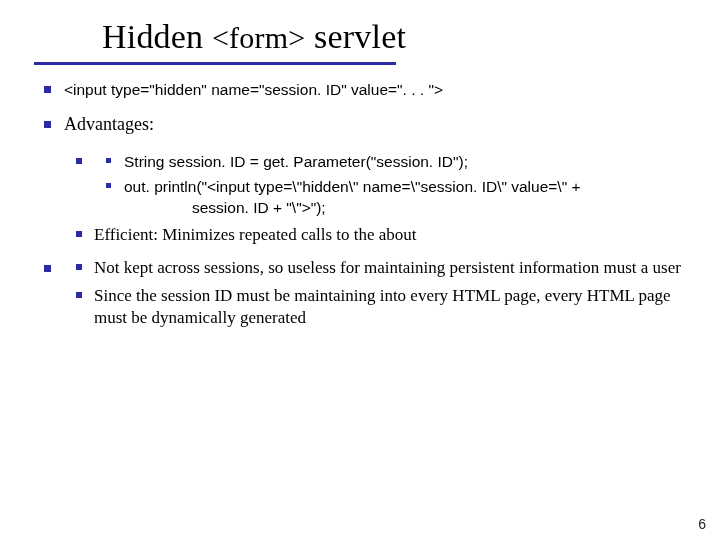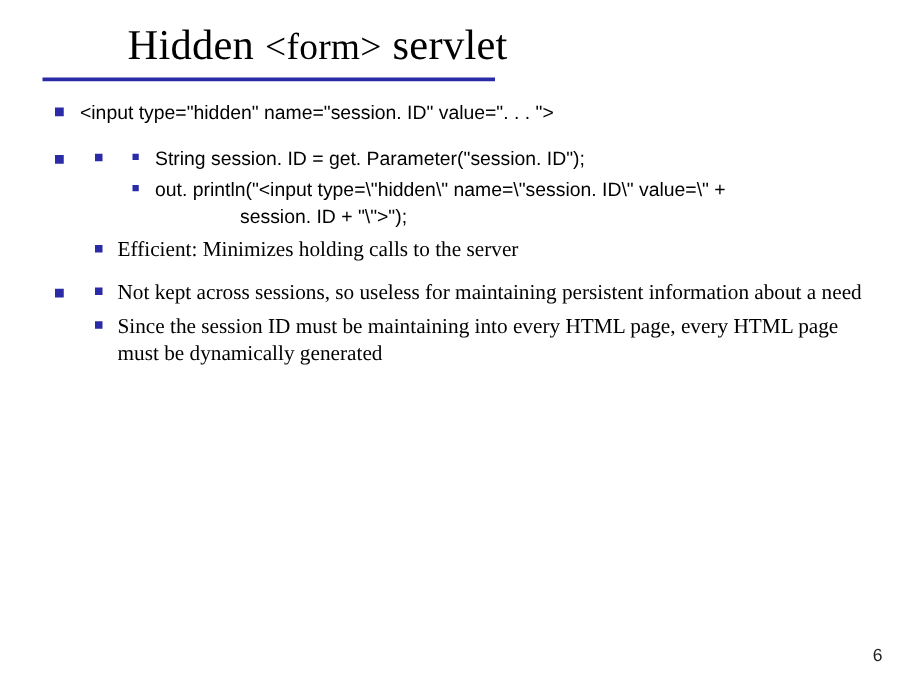--- a/index.html
+++ b/index.html
@@ -86,41 +86,42 @@
   <span>Hidden </span><span class="title-form">&lt;form&gt;</span><span> servlet</span>
 </div>
 <div class="underline"></div>
 
 <div class="content">
 <ul class="top">
   <li>
     <span class="sans">&lt;input type="hidden" name="session. ID" value=". . . "&gt;</span>
   </li>
   <li>
+    <span>Advantages:</span>
     <ul class="sub">
       <li>
         <ul class="subsub">
           <li>
             <span class="sans">String session. ID = get. Parameter("session. ID");</span>
           </li>
           <li>
             <span class="sans">out. println("&lt;input type=\"hidden\" name=\"session. ID\" value=\" +</span>
             <span class="sans indent">session. ID + "\"&gt;");</span>
           </li>
         </ul>
       </li>
       <li>
-        <span>Efficient: Minimizes holding calls to the server</span>
+        <span>Efficient: Minimizes repeated calls to the about</span>
       </li>
     </ul>
   </li>
   <li>
     <ul class="sub">
       <li>
-        <span>Not kept across sessions, so useless for maintaining persistent information about a need</span>
+        <span>Not kept across sessions, so useless for maintaining persistent information must a user</span>
       </li>
       <li>
         <span>Since the session ID must be maintaining into every HTML page, every HTML page must be dynamically generated</span>
       </li>
     </ul>
   </li>
 </ul>
 </div>
 
 <div class="pagen">6</div>

